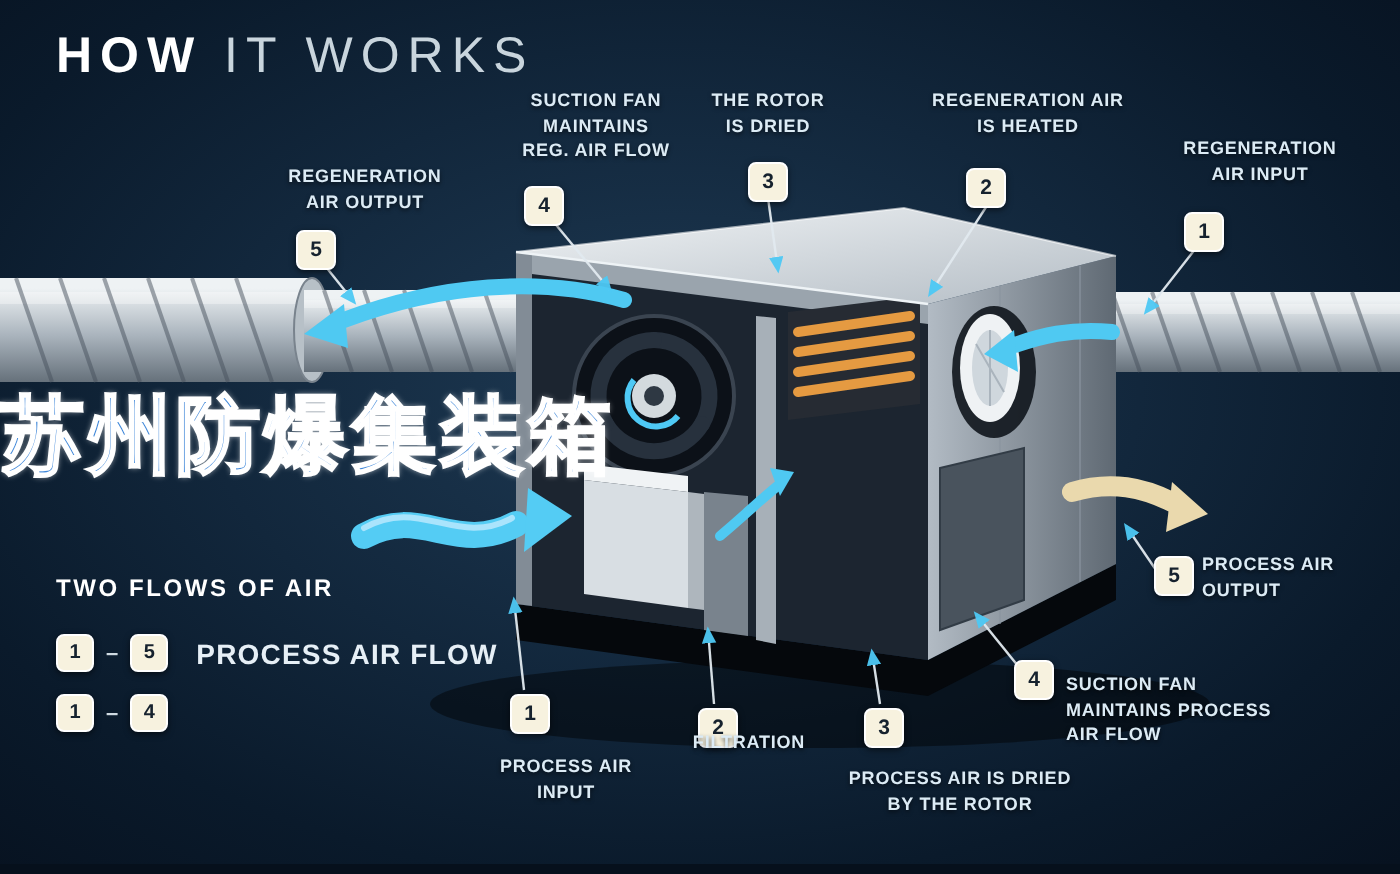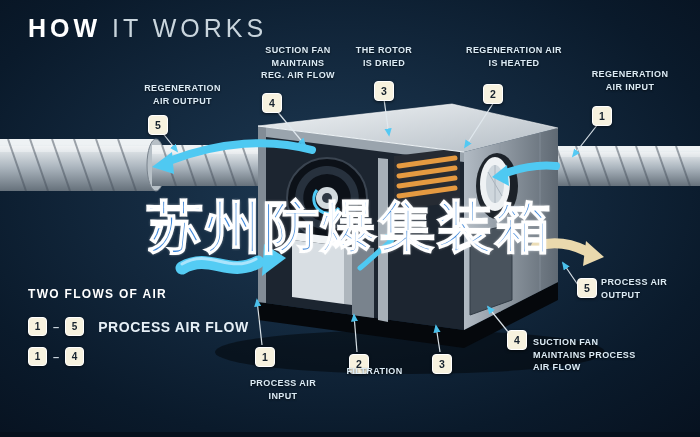--- a/index.html
+++ b/index.html
@@ -21,22 +21,22 @@
     display:flex;align-items:center;justify-content:center;
     font-size:10.5px;font-weight:700;box-shadow:0 1px 3px rgba(0,0,0,.55);
   }
   .callout-label{
     position:absolute;z-index:7;font-size:9px;font-weight:700;letter-spacing:.4px;
     color:#dcebf5;white-space:pre-line;line-height:1.4;text-transform:uppercase;
     text-shadow:0 1px 2px rgba(0,0,0,.6);
   }
   .ta-c{text-align:center;} .ta-l{text-align:left;}
   .watermark{
-    position:absolute;left:0;right:0;top:190px;z-index:5;text-align:center;
-    font-size:56px;font-weight:700;letter-spacing:2px;color:#3f87d9;
+    position:absolute;left:0;right:0;top:190px;z-index:5;
+    font-size:42px;font-weight:700;letter-spacing:2px;color:#3f87d9;
     -webkit-text-stroke:1.4px #ffffff;
     text-shadow:0 0 3px rgba(255,255,255,.75);
   }
   .legend-title{
     position:absolute;left:28px;top:287px;z-index:7;
     font-size:12px;font-weight:700;letter-spacing:1.3px;color:#ffffff;text-align:center;
   }
   .legend-row{
     position:absolute;left:28px;z-index:7;display:flex;align-items:center;gap:6px;
   }
@@ -235,20 +235,22 @@
 IS DRIED</div>
   <div class="callout-label ta-c" style="left:458px;top:44px;width:112px;">REGENERATION AIR
 IS HEATED</div>
   <div class="callout-label ta-c" style="left:575px;top:68px;width:110px;">REGENERATION
 AIR INPUT</div>
   <div class="callout-label ta-l" style="left:601px;top:276px;width:90px;">PROCESS AIR
 OUTPUT</div>
   <div class="callout-label ta-l" style="left:533px;top:336px;width:130px;">SUCTION FAN
 MAINTAINS PROCESS
 AIR FLOW</div>
+  <div class="callout-label ta-c" style="left:405px;top:383px;width:150px;">PROCESS AIR IS DRIED
+BY THE ROTOR</div>
   <div class="callout-label ta-c" style="left:337px;top:365px;width:75px;">FILTRATION</div>
   <div class="callout-label ta-c" style="left:238px;top:377px;width:90px;">PROCESS AIR
 INPUT</div>
 
   <div class="legend-title">TWO FLOWS OF AIR</div>
   <div class="legend-row" style="top:317px;">
     <div class="legend-badge">1</div>
     <span class="sep">–</span>
     <div class="legend-badge">5</div>
     <span class="legend-label">PROCESS AIR FLOW</span>

